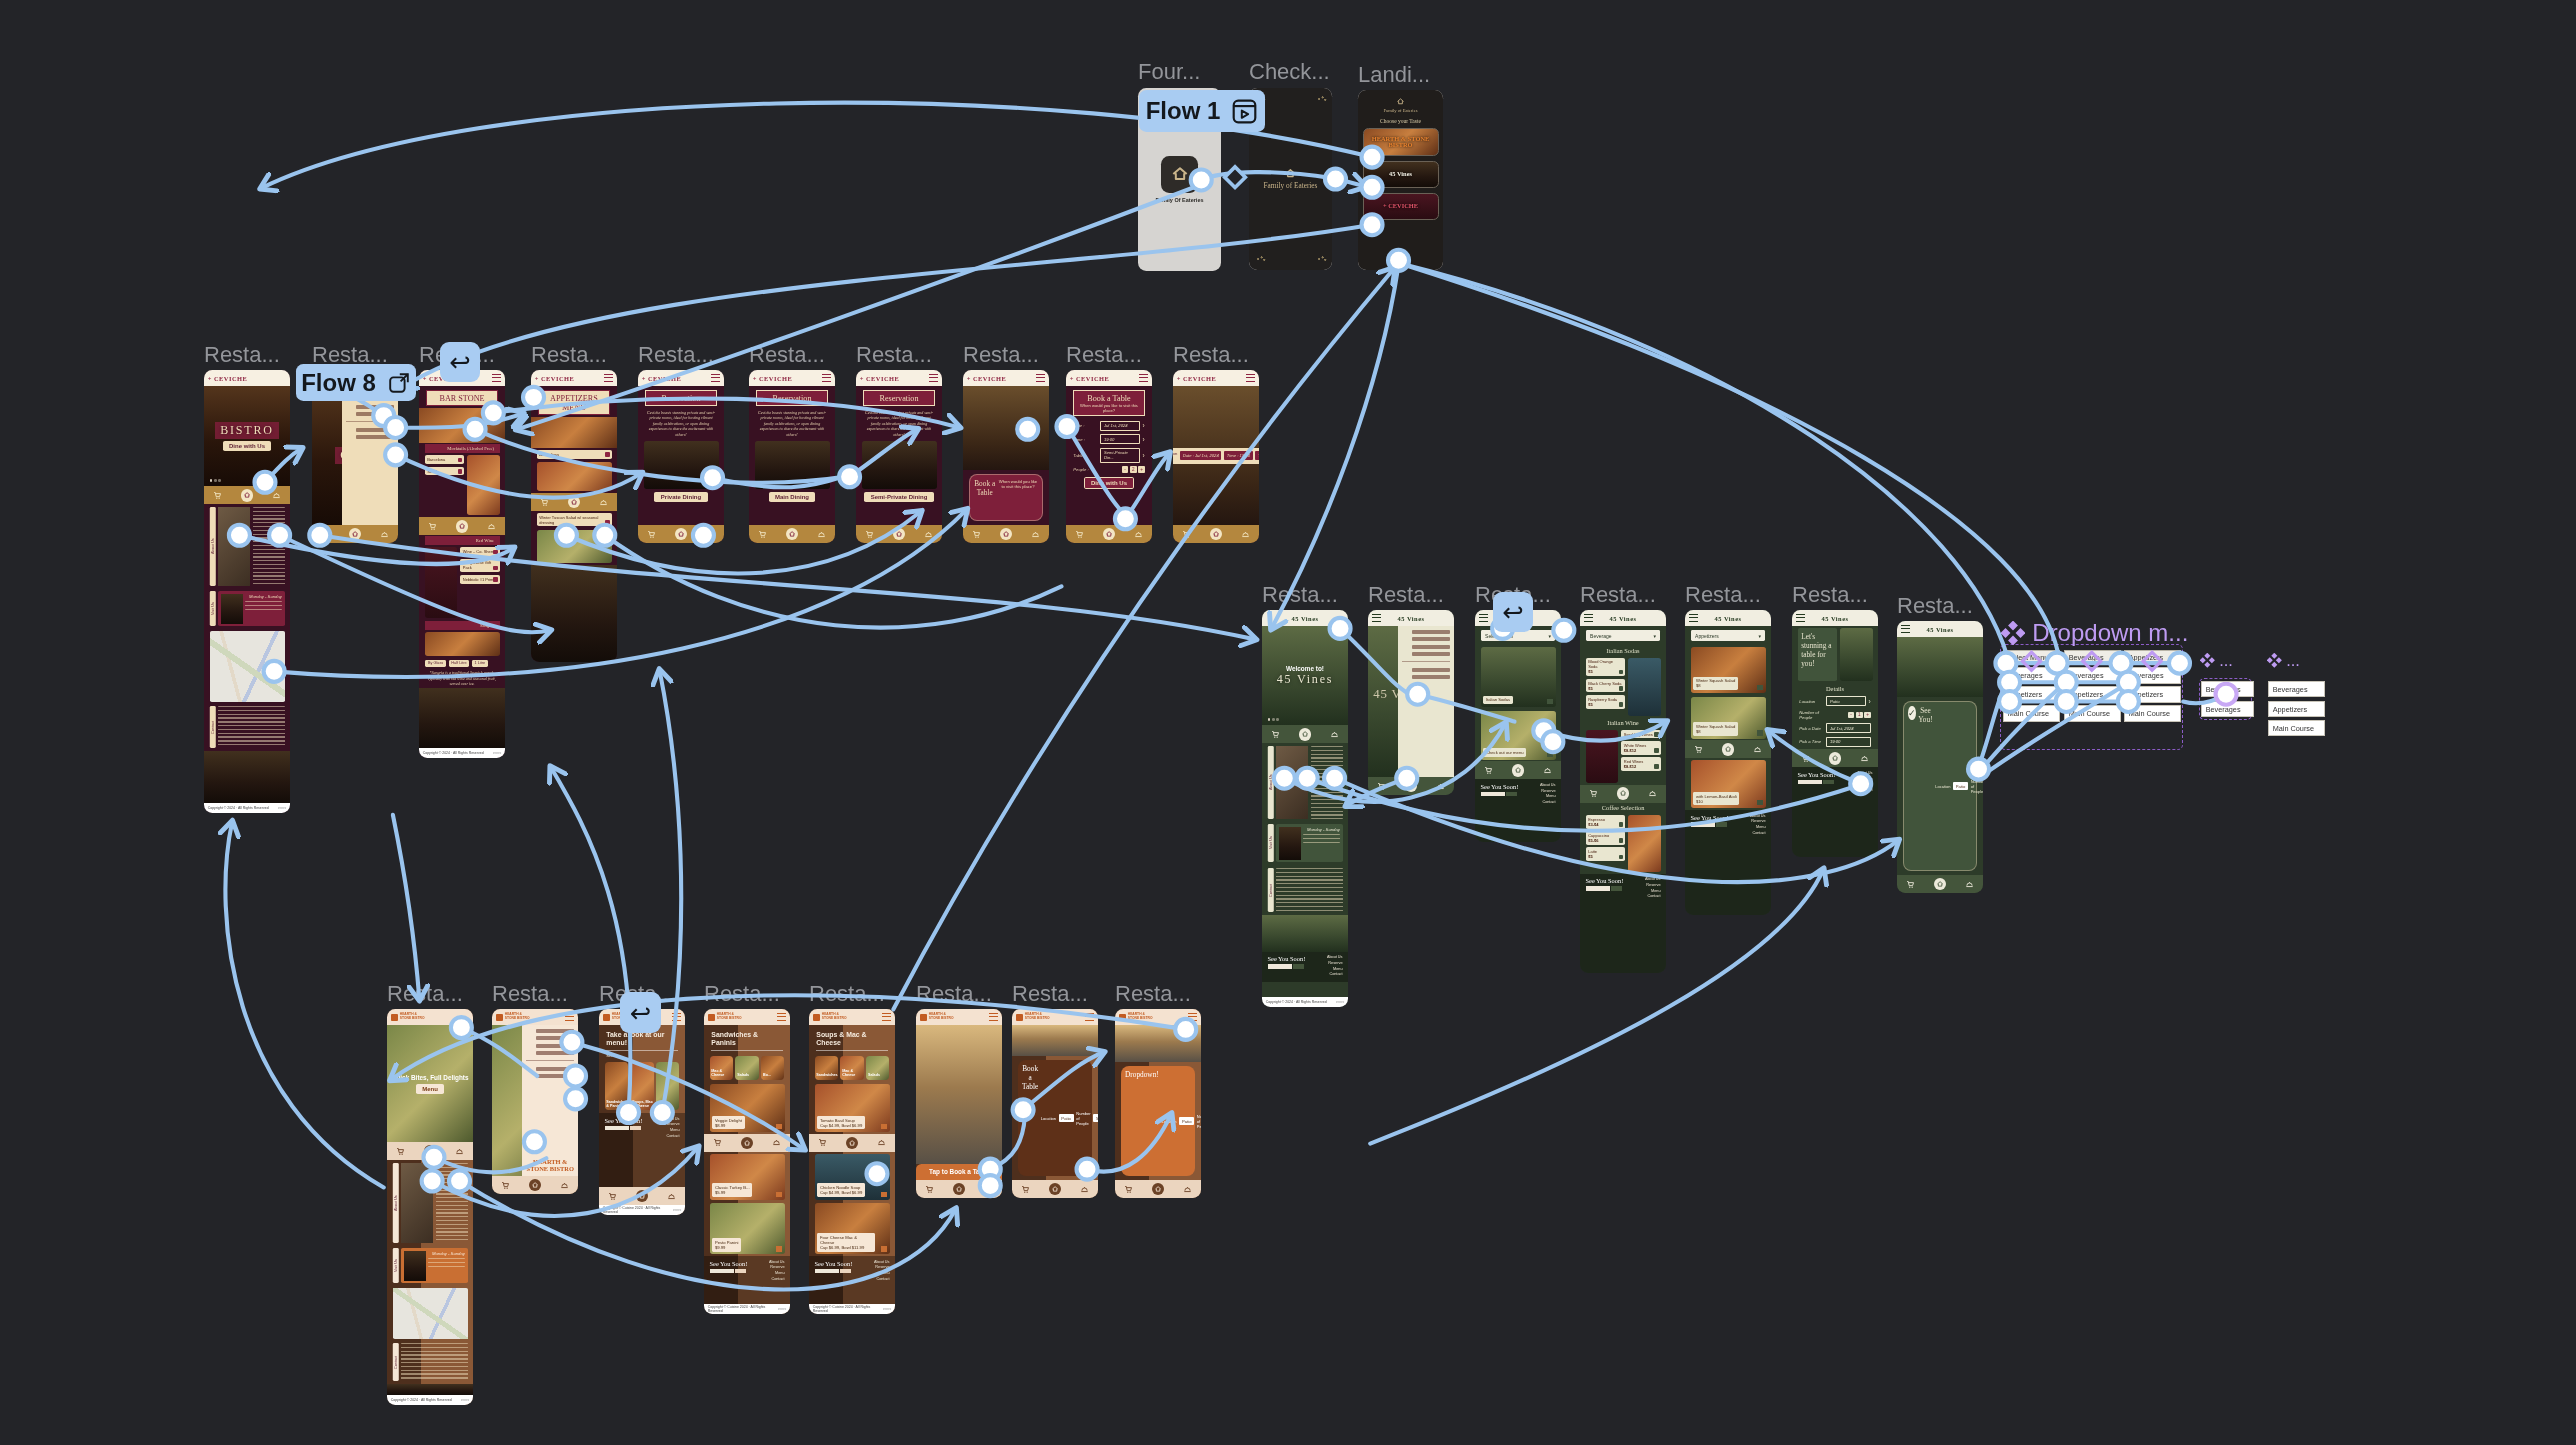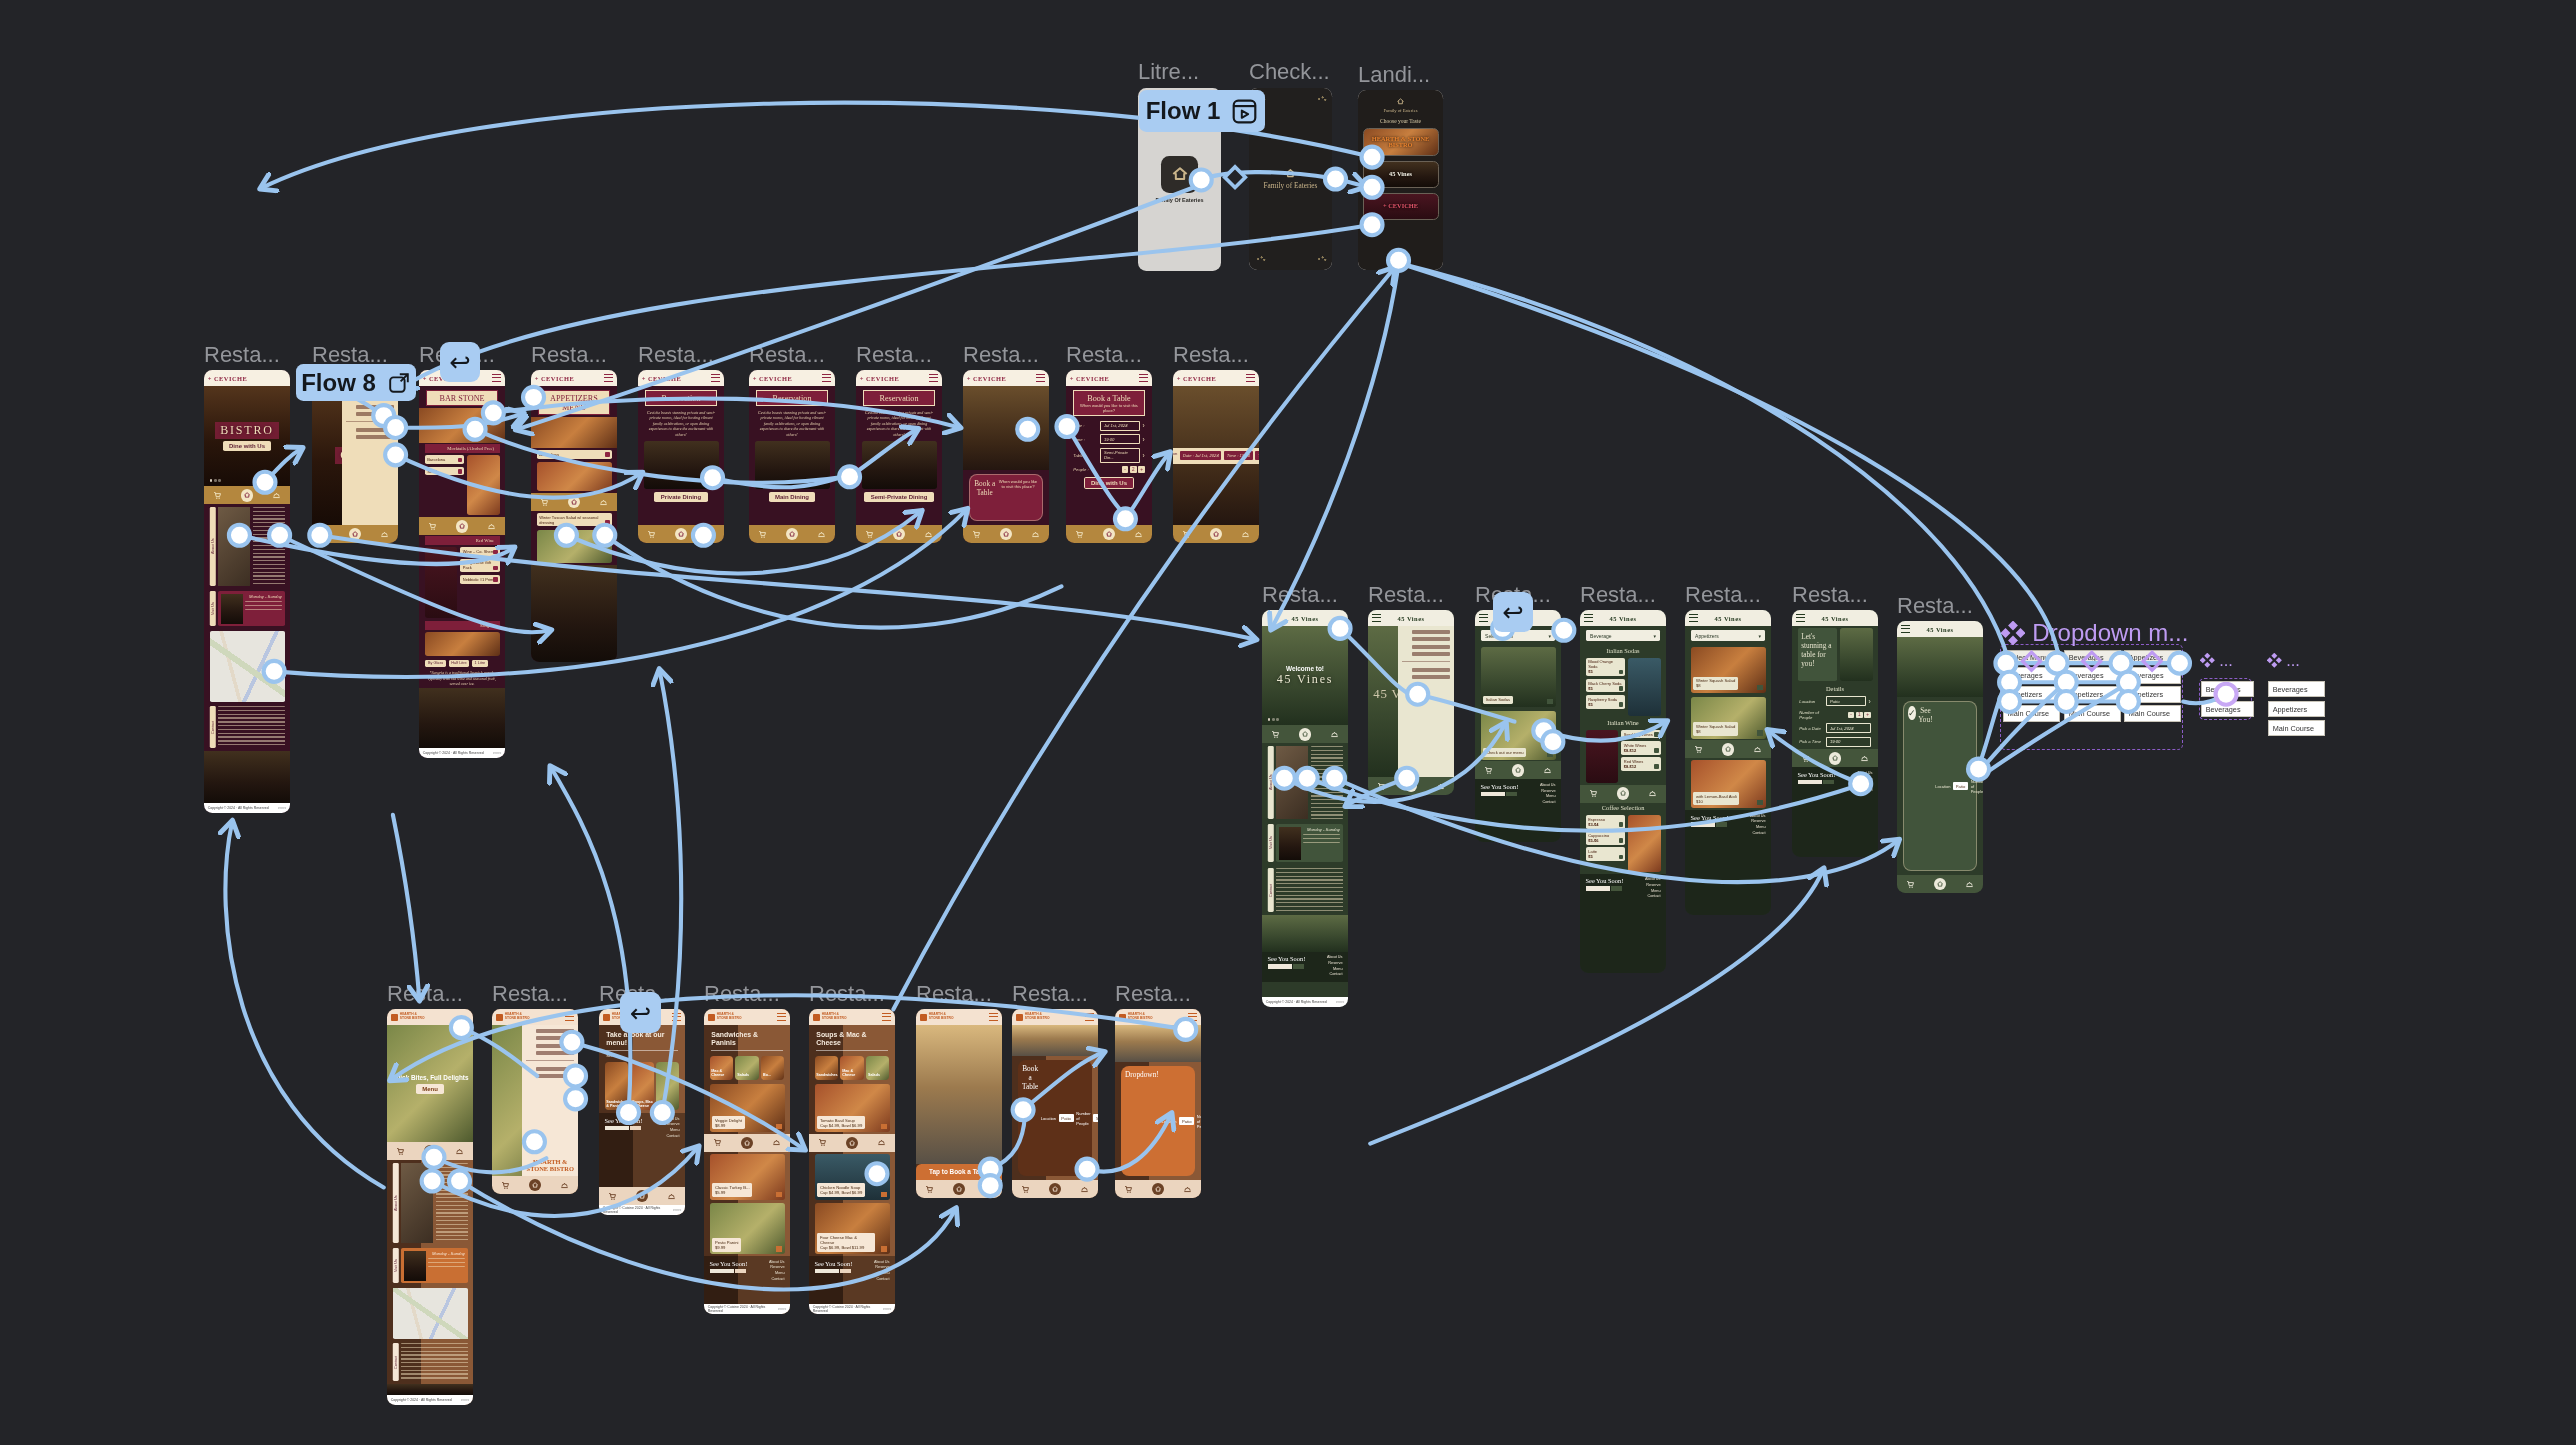--- a/index.html
+++ b/index.html
@@ -135,21 +135,21 @@
   .vhead{background:#EFEDE6;border:0.9px solid #b9b5a8;color:#333;font-size:7.3px;display:flex;justify-content:space-between;align-items:center;padding:1.8px 3.7px;}
   .vrowop{background:#fff;border:0.9px solid #c8c4b8;color:#333;font-size:7.3px;padding:2.7px 3.7px;}
   .minicomp{position:absolute;color:#BE9BF2;font-size:16.4px;display:flex;align-items:center;gap:4.6px;z-index:4;}
   #wires{position:absolute;left:0;top:0;z-index:6;pointer-events:none;}
 </style>
 </head>
 <body>
 
 <div id="stage">
   <div id="frames-layer">
-      <div class="frame-label" style="left: 1138px; top: 59px;">Litre...</div>
+      <div class="frame-label" style="left: 1138px; top: 59px;">Four...</div>
       <div class="frame t-neu" style="left: 1138px; top: 88px; width: 83px; height: 183px;">
         <div class="blk appbody">
           <div class="appicon">
             <svg width="20" height="20" viewBox="0 0 24 24">
               <path d="M4 12 L12 5 L20 12 M7 11 v7 h10 v-7" fill="none" stroke="#C9B48A" stroke-width="2.4" stroke-linejoin="round"></path>
             </svg>
           </div>
           <div class="applbl">Family Of Eateries</div>
         </div>
       </div>

